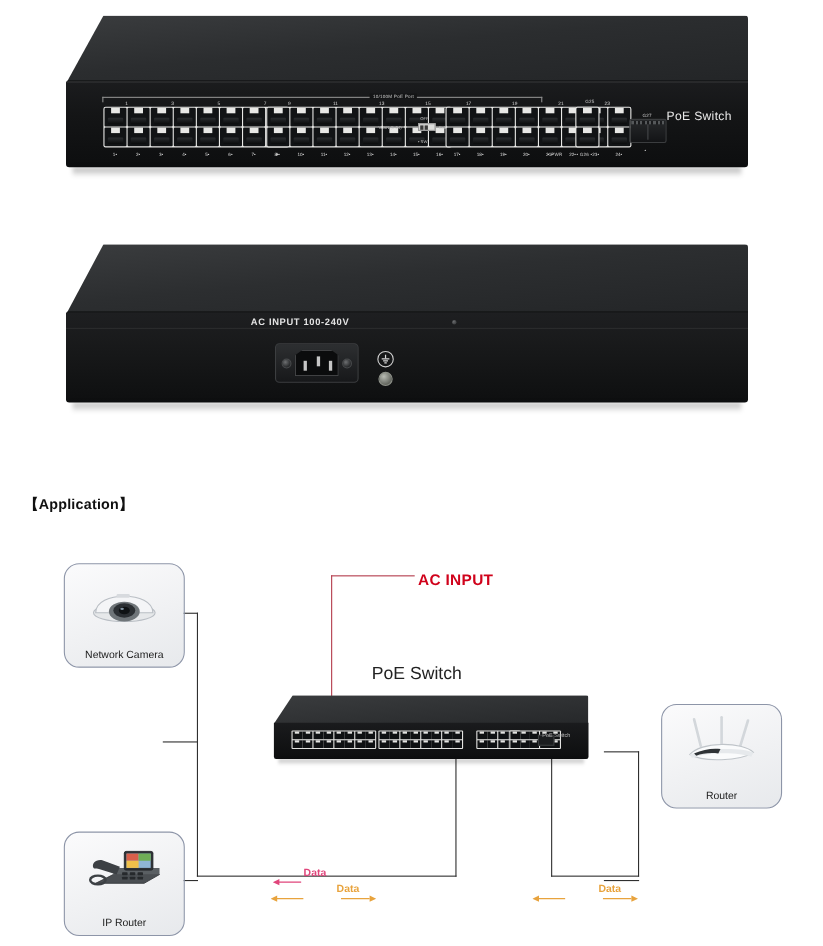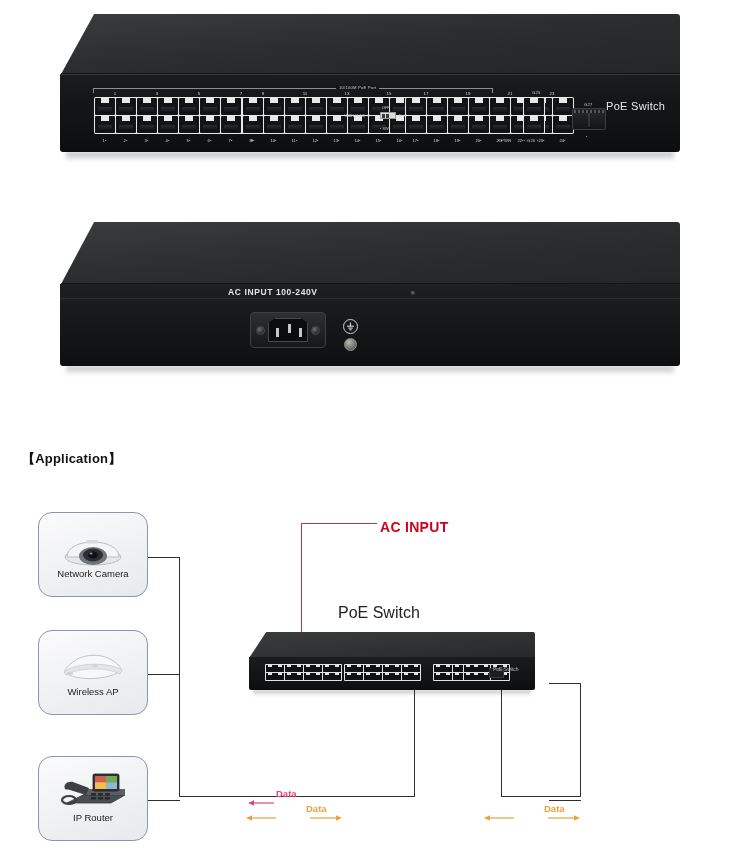--- a/index.html
+++ b/index.html
@@ -166,25 +166,26 @@
   .app-title{
     position:absolute; left:22px; top:450px;
     font-size:13px; font-weight:bold; color:#111;
     letter-spacing:.2px;
   }
 
   .diagram{ position:absolute; left:0; top:478px; width:748px; height:382px; }
 
   
   .dev-card{
-    position:absolute; width:110px; height:85px;
+    position:absolute; width:110px; height:95px;
     background:linear-gradient(160deg,#fbfbfc 0%, #f0f1f3 55%, #e7e9ec 100%);
     border:1.6px solid #8d95a8; border-radius:14px;
     display:flex; flex-direction:column; align-items:center; justify-content:flex-end;
-    padding-bottom:17px;
+    padding-bottom:5px;
+    margin-left:20px;
   }
   .dev-card .art{
     position:absolute; left:0; right:0; top:6px; height:50px;
     display:flex; align-items:center; justify-content:center;
   }
   .dev-label{ font-size:9.5px; color:#1b1b1b; }
 
   
   .mini-switch{ position:absolute; left:249px; top:632px; width:286px; height:62px; }
   .ms-top{
@@ -456,31 +457,20 @@
         <ellipse cx="37" cy="35" rx="14" ry="9" fill="#6f7579"></ellipse>
         <ellipse cx="37" cy="34" rx="10" ry="6.5" fill="#2b2f33"></ellipse>
         <ellipse cx="37" cy="34" rx="5" ry="3.4" fill="#0f1214"></ellipse>
         <ellipse cx="35" cy="32.5" rx="1.6" ry="1.1" fill="#9fb4c6" opacity=".8"></ellipse>
         <rect x="30" y="19" width="12" height="3.4" rx="1.2" fill="#d7dade"></rect>
       </svg>
     </div>
     <div class="dev-label">Network Camera</div>
   </div>
 
-  <div class="dev-card" style="left:38px; top:152px;">
-    <div class="art">
-      <svg width="78" height="44" viewBox="0 0 78 44" aria-hidden="true">
-        <path d="M10 32 C22 10, 56 10, 68 30 C56 40, 22 42, 10 32 Z" fill="#f6f7f8" stroke="#bfc4c9" stroke-width="1"></path>
-        <path d="M10 32 C22 22, 56 22, 68 30 L66 34 C54 27, 23 27, 12 35 Z" fill="#e3e6e9" stroke="#c6cbd0" stroke-width=".8"></path>
-        <ellipse cx="41" cy="26" rx="3" ry="1.3" fill="#d2d6da"></ellipse>
-        <rect x="13" y="32" width="6" height="2.6" rx="1" fill="#cdd2d6"></rect>
-      </svg>
-    </div>
-    <div class="dev-label">Wireless AP</div>
-  </div>
 
   <div class="dev-card" style="left:38px; top:278px;">
     <div class="art">
       <svg width="80" height="46" viewBox="0 0 80 46" aria-hidden="true">
         <path d="M14 38 L58 38 L72 30 L30 30 Z" fill="#4a4e52" stroke="#35383b" stroke-width=".8"></path>
         <path d="M30 30 L72 30 L72 24 L30 24 Z" fill="#5a5f63"></path>
         <rect x="40" y="9" width="26" height="17" rx="1.6" fill="#2e3135" stroke="#1f2225" stroke-width=".8"></rect>
         <rect x="42" y="11" width="22" height="13" fill="#8fb6d6"></rect>
         <rect x="42" y="11" width="11" height="6.5" fill="#d95f4a"></rect>
         <rect x="53" y="11" width="11" height="6.5" fill="#6fae56"></rect>
@@ -493,20 +483,33 @@
           <rect x="52" y="28" width="5" height="2.6" rx=".6"></rect>
             <rect x="38" y="32" width="5" height="2.6" rx=".6"></rect>
           <rect x="45" y="32" width="5" height="2.6" rx=".6"></rect>
             <rect x="52" y="32" width="5" height="2.6" rx=".6"></rect>
         </g>
       </svg>
     </div>
     <div class="dev-label">IP Router</div>
   </div>
 
+  <div class="dev-card" style="left:581px; top:162px;">
+    <div class="art">
+      <svg width="82" height="48" viewBox="0 0 82 48" aria-hidden="true">
+        <line x1="22" y1="30" x2="16" y2="6" stroke="#d3d7db" stroke-width="2.4" stroke-linecap="round"></line>
+        <line x1="41" y1="28" x2="41" y2="4" stroke="#d3d7db" stroke-width="2.4" stroke-linecap="round"></line>
+        <line x1="58" y1="30" x2="65" y2="7" stroke="#d3d7db" stroke-width="2.4" stroke-linecap="round"></line>
+        <path d="M12 38 C22 26, 60 26, 70 36 C58 44, 24 45, 12 38 Z" fill="#fafbfc" stroke="#bfc4c9" stroke-width="1"></path>
+        <path d="M12 38 C24 32, 58 31, 70 36 L68 40 C56 35, 25 36, 14 41 Z" fill="#e6e9ec"></path>
+        <path d="M16 37 C24 33, 34 32, 40 33 L38 37 C31 36, 23 37, 18 39 Z" fill="#2f3336"></path>
+      </svg>
+    </div>
+    <div class="dev-label">Router</div>
+  </div>
 
 
   <div class="poe-switch-title" style="top:126px;">PoE Switch</div>
   <div class="mini-switch" style="top:154px;">
     <div class="ms-top"></div>
     <div class="ms-face">
       <div class="ms-group" style="left:16px; top:7px;">
         <div class="ms-row">
           <div class="ms-rj"></div>
             <div class="ms-rj"></div>

